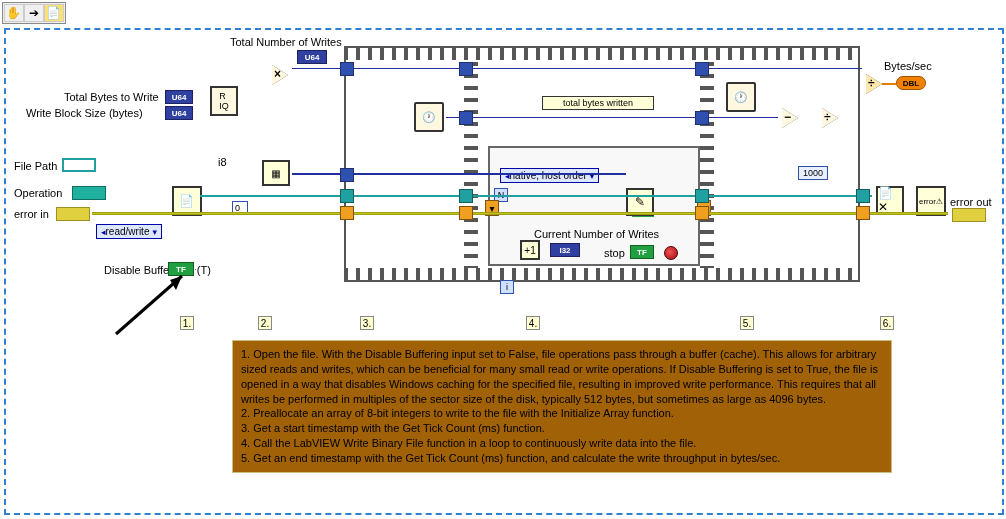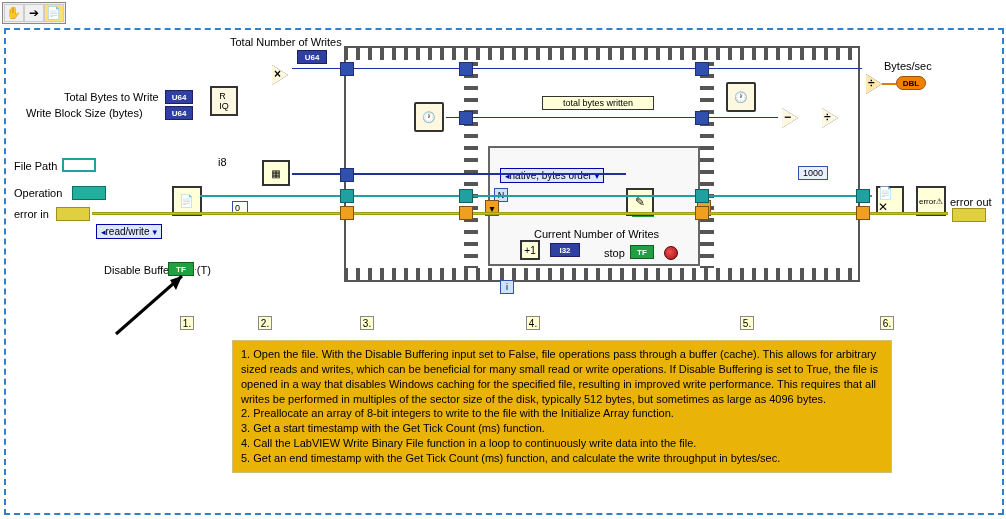--- a/index.html
+++ b/index.html
@@ -122,21 +122,21 @@
     background: #ffffd0;
     width: 14px;
     height: 14px;
     font-size: 10px;
     display: flex;
     align-items: center;
     justify-content: center;
   }
   .notes {
     position: absolute;
-    background: #eab308;
+    background: #a16207;
     border: 1px solid #ccc080;
     padding: 6px 8px;
     font-size: 11px;
     line-height: 1.35;
   }
   .wire { position: absolute; background: #2030a0; }
   .wire.h { height: 1px; }
   .wire.thick { height: 2px; }
   .wire.o { background: #e08000; }
   .wire.g { background: #20a060; }
@@ -272,21 +272,21 @@
 <div class="clocknode" style="left:414px; top:102px;">🕐</div>
 
 <div class="smallbox" style="left:542px; top:60px; width:112px; background:#ffffd8; justify-content:center;">total bytes written</div>
 <div class="smallbox" style="left:562px; top:110px; width:72px; background:#ffffd8; justify-content:center;">start time</div>
 
 <div class="node" style="left:488px; top:146px; width:212px; height:120px; border:2px solid #666; background:#f8f8f8;"></div>
 <div class="smallbox" style="left:494px; top:152px; width:14px; background:#d0e0ff; border-color:#3050b0; justify-content:center;">N</div>
 
 <div class="ring" style="left:500px; top:168px;">
   <span class="arrow">◂</span>
-  <span>native, bytes order</span>
+  <span>native, host order</span>
   <span class="arrow" style="margin-left:3px;">▾</span>
 </div>
 
 <div class="smallbox" style="left:632px; top:167px; width:22px; background:#d0f0d0; border-color:#20a040; justify-content:center; font-size:8px;">T F</div>
 
 <div class="funcnode" style="left:626px; top:188px; width:28px; height:28px;">✎</div>
 
 <div class="smallbox" style="left:500px; top:244px; width:14px; background:#d0e0ff; border-color:#3050b0; justify-content:center;">i</div>
 <div class="funcnode" style="left:520px; top:240px; width:20px; height:20px; font-size:10px;">+1</div>
 <div class="terminal blue" style="left:550px; top:243px; width:30px;">

